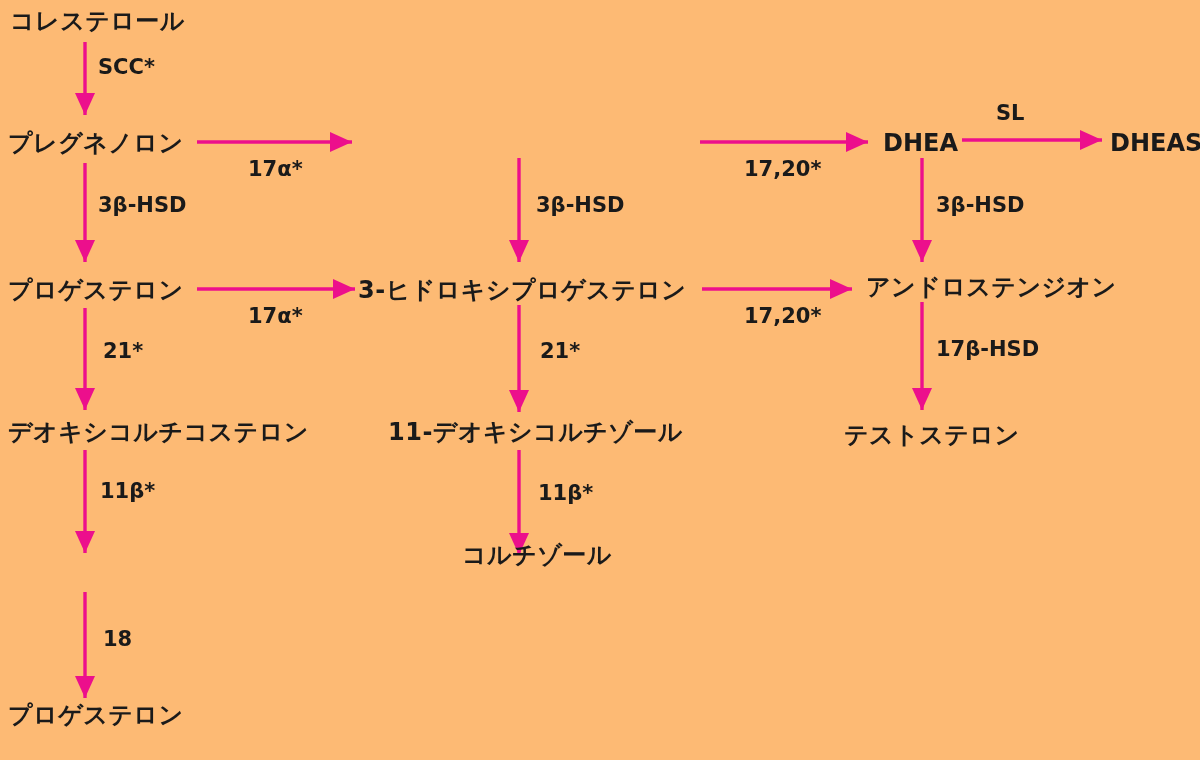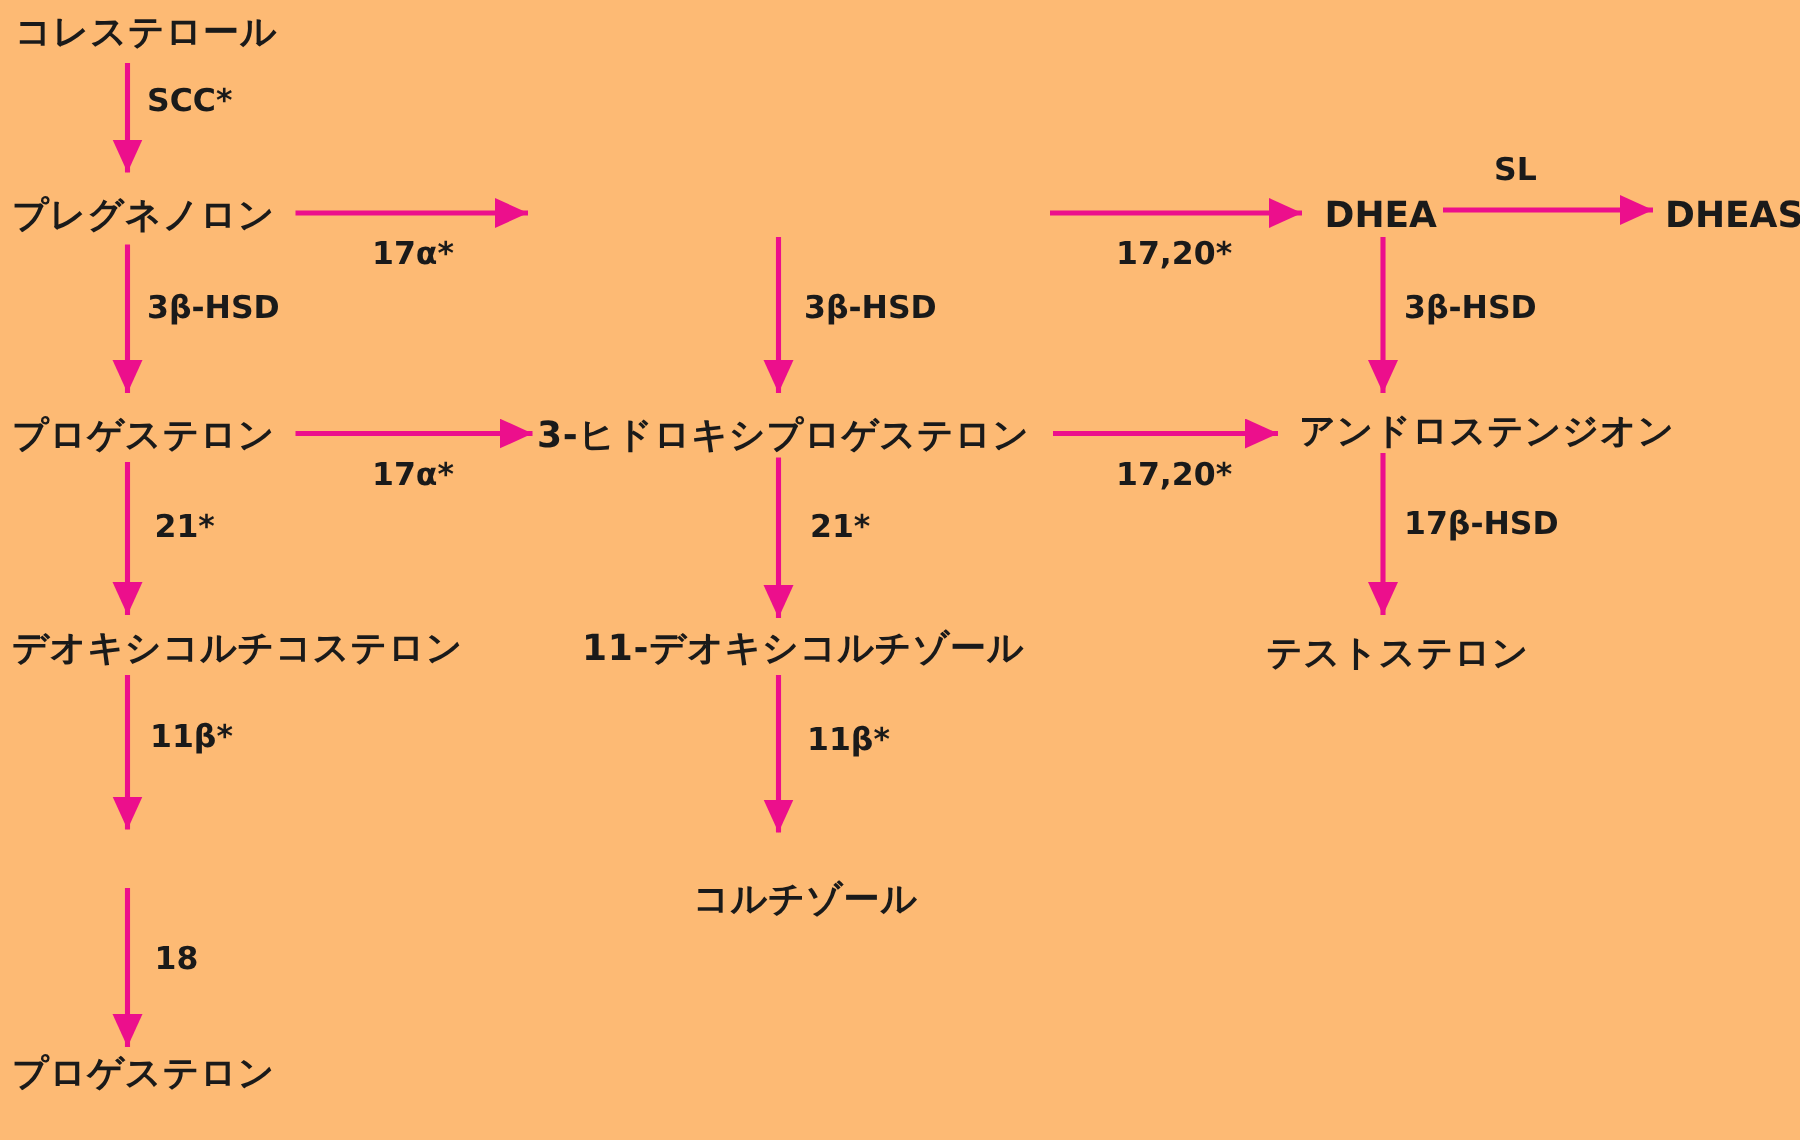--- a/index.html
+++ b/index.html
@@ -82,21 +82,21 @@
   <div class="node" style="left:10px;  top:6px;">コレステロール</div>
   <div class="node" style="left:8px;   top:128px;">プレグネノロン</div>
   <div class="node latin" style="left:883px; top:128px;">DHEA</div>
   <div class="node latin" style="left:1110px;top:128px;">DHEAS</div>
   <div class="node" style="left:8px;   top:275px;">プロゲステロン</div>
   <div class="node" style="left:358px; top:275px;">3-ヒドロキシプロゲステロン</div>
   <div class="node" style="left:866px; top:272px;">アンドロステンジオン</div>
   <div class="node" style="left:8px;   top:417px;">デオキシコルチコステロン</div>
   <div class="node" style="left:388px; top:417px;">11-デオキシコルチゾール</div>
   <div class="node" style="left:844px; top:420px;">テストステロン</div>
-  <div class="node" style="left:462px; top:584px;">コルチゾール</div>
+  <div class="node" style="left:462px; top:540px;">コルチゾール</div>
   <div class="node" style="left:8px;   top:700px;">プロゲステロン</div>
 
   <div class="enzyme" style="left:98px;  top:54px;">SCC*</div>
   <div class="enzyme" style="left:248px; top:156px;">17α*</div>
   <div class="enzyme" style="left:744px; top:156px;">17,20*</div>
   <div class="enzyme" style="left:996px; top:100px;">SL</div>
   <div class="enzyme" style="left:98px;  top:192px;">3β-HSD</div>
   <div class="enzyme" style="left:536px; top:192px;">3β-HSD</div>
   <div class="enzyme" style="left:936px; top:192px;">3β-HSD</div>
   <div class="enzyme" style="left:248px; top:303px;">17α*</div>

